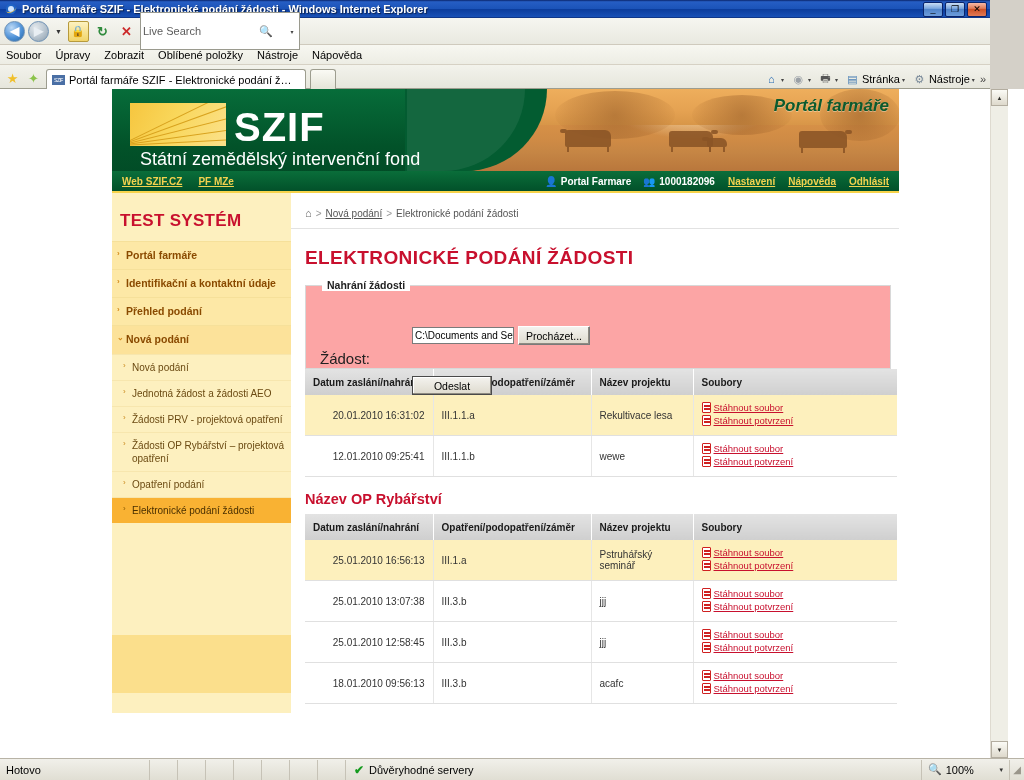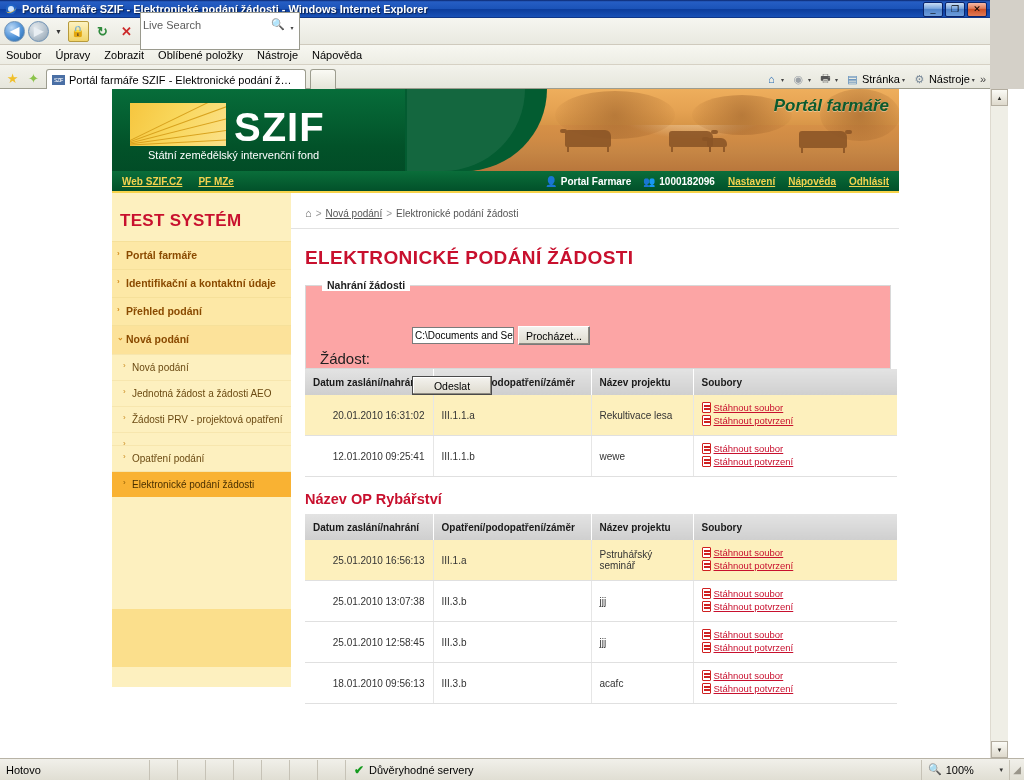--- a/index.html
+++ b/index.html
@@ -66,21 +66,21 @@
   .addr-url { font-size:11px; color:#000; white-space:nowrap; overflow:hidden; flex:1; }
   .addr-drop {
     width:15px; height:18px; border-left:1px solid #cfcabd;
     background:linear-gradient(to bottom,#fbfbf6,#e3e3d8);
     display:flex; align-items:center; justify-content:center; font-size:6px; flex:none;
   }
   .tbtn { width:21px; height:21px; display:flex; align-items:center; justify-content:center; flex:none; }
   .lockbtn { background:linear-gradient(to bottom,#fdf2c0,#f1d468); border:1px solid #b79a3c; border-radius:2px; }
   .searchbox {
     width:160px; height:20px; background:#fff; border:1px solid #9a9a8e;
-    display:flex; align-items:flex-end; padding:18px 2px; flex:none;
+    display:flex; align-items:center; padding:18px 2px; flex:none;gap:12px;
   }
   .searchbox .ph { font-size:11px; color:#5c5c5c; flex:1; }
   .sbtn { width:18px; display:flex; align-items:center; justify-content:center; color:#2c5fa8; font-size:11px; }
 
   
   .menubar {
     height:20px; background:linear-gradient(to bottom,#f7f7f1,#edede4);
     display:flex; align-items:center; padding:0 6px; gap:14px;
     border-bottom:1px solid #d6d1c4; font-size:11px; color:#000;
   }
@@ -177,21 +177,21 @@
   }
   .logo-field .ln {
     position:absolute; left:-10px; bottom:0; width:150px; height:1px;
     background:#d8a21e; transform-origin:left bottom;
   }
   .logo-word {
     position:absolute; left:104px; top:4px; color:#fff; font-size:40px; font-weight:bold;
     letter-spacing:1px; line-height:1; font-family:"Liberation Sans", sans-serif;
   }
   .logo-sub {
-    position:absolute; left:36px; top:60px; color:#fff; font-size:11px;
+    position:absolute; left:28px; top:60px; color:#fff; font-size:18px;
     font-family:"Liberation Sans", sans-serif;
   }
   .portal-farmare {
     position:absolute; right:10px; top:7px; color:#0c5a2e; font-size:17px;
     font-weight:bold; font-style:italic;
     text-shadow:0 1px 0 rgba(255,255,255,.35);
   }
 
   
   .greenbar {
@@ -506,20 +506,21 @@
         <div class="sb-sub">
           <span class="chev">›</span>
           <span>Jednotná žádost a žádosti AEO</span>
         </div>
         <div class="sb-sub">
           <span class="chev">›</span>
           <span>Žádosti PRV - projektová opatření</span>
         </div>
         <div class="sb-sub">
           <span class="chev">›</span>
+          <span>Žádosti OP Rybářství – projektová opatření</span>
         </div>
         <div class="sb-sub">
           <span class="chev">›</span>
           <span>Opatření podání</span>
         </div>
         <div class="sb-sub active">
           <span class="chev">›</span>
           <span>Elektronické podání žádosti</span>
         </div>
 

